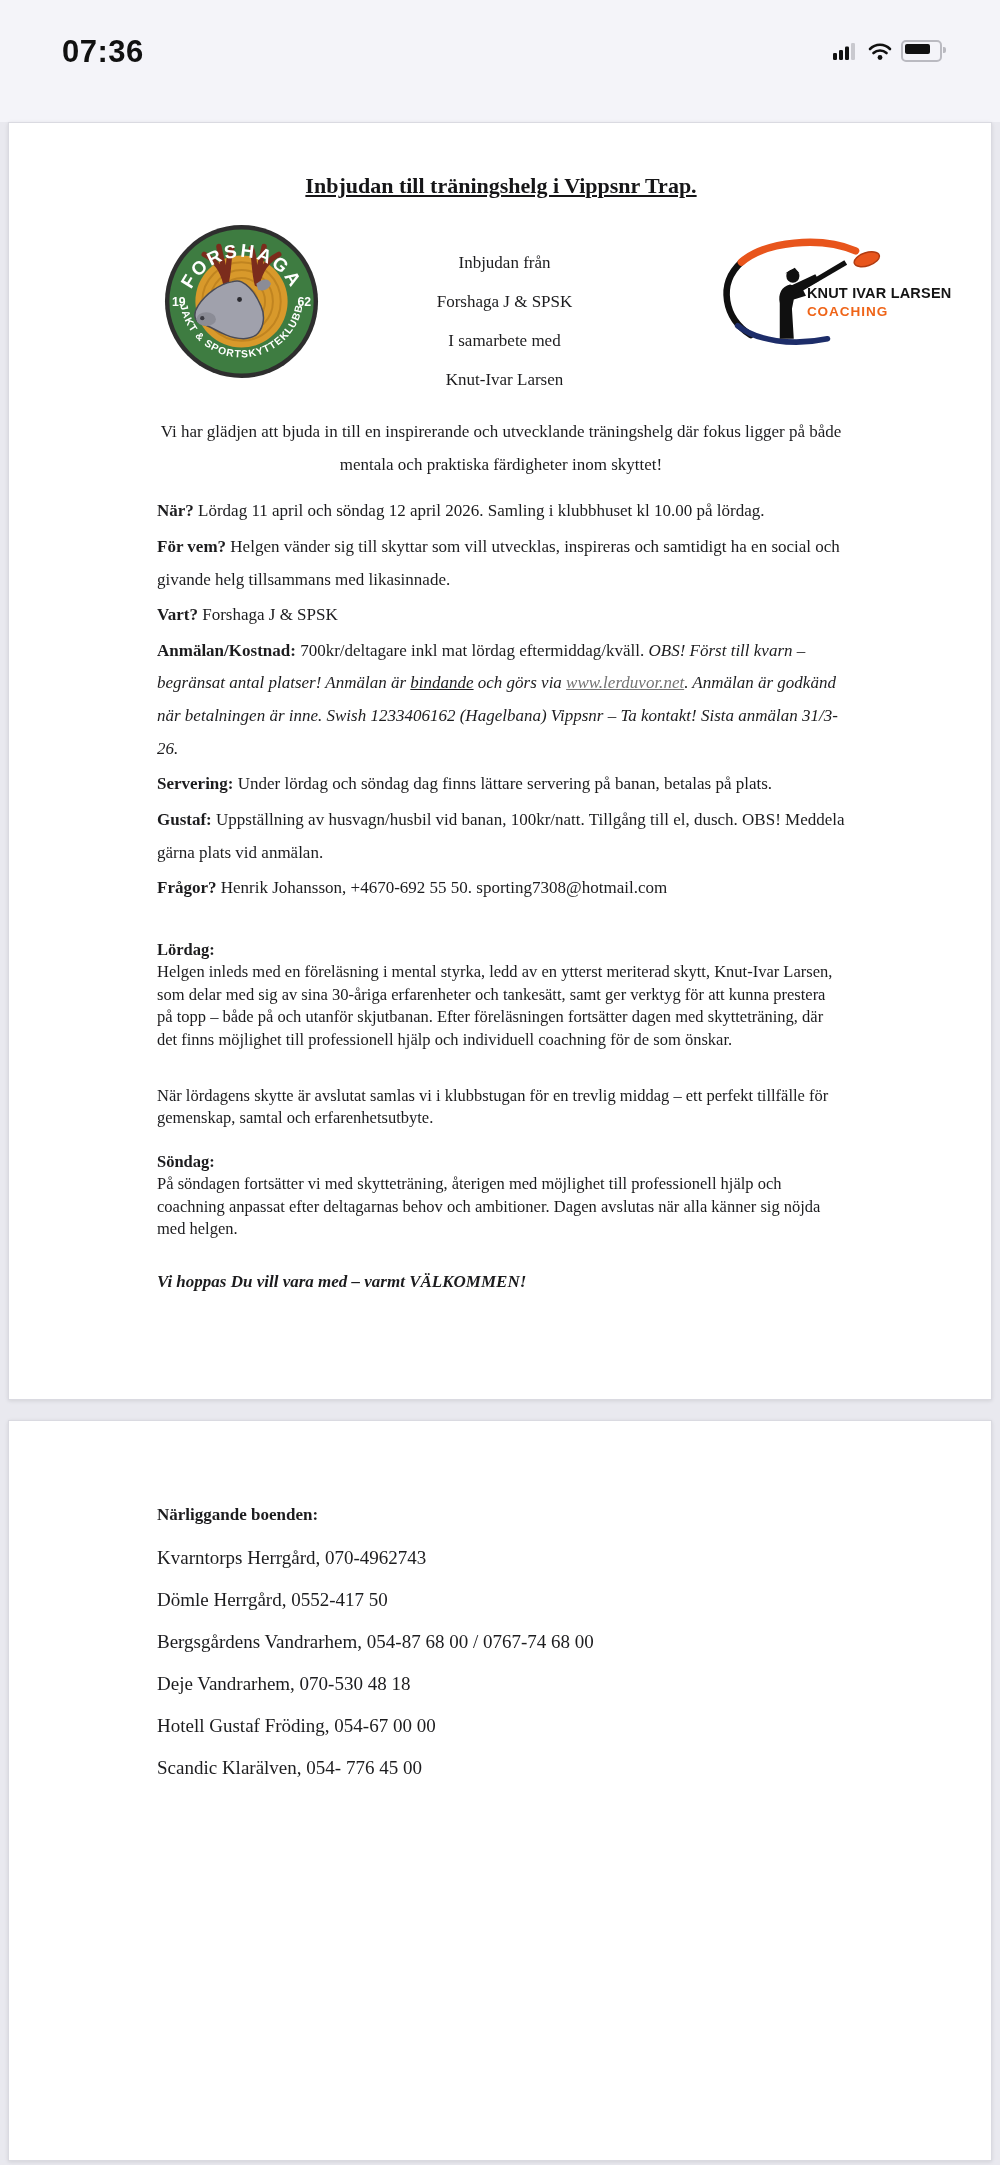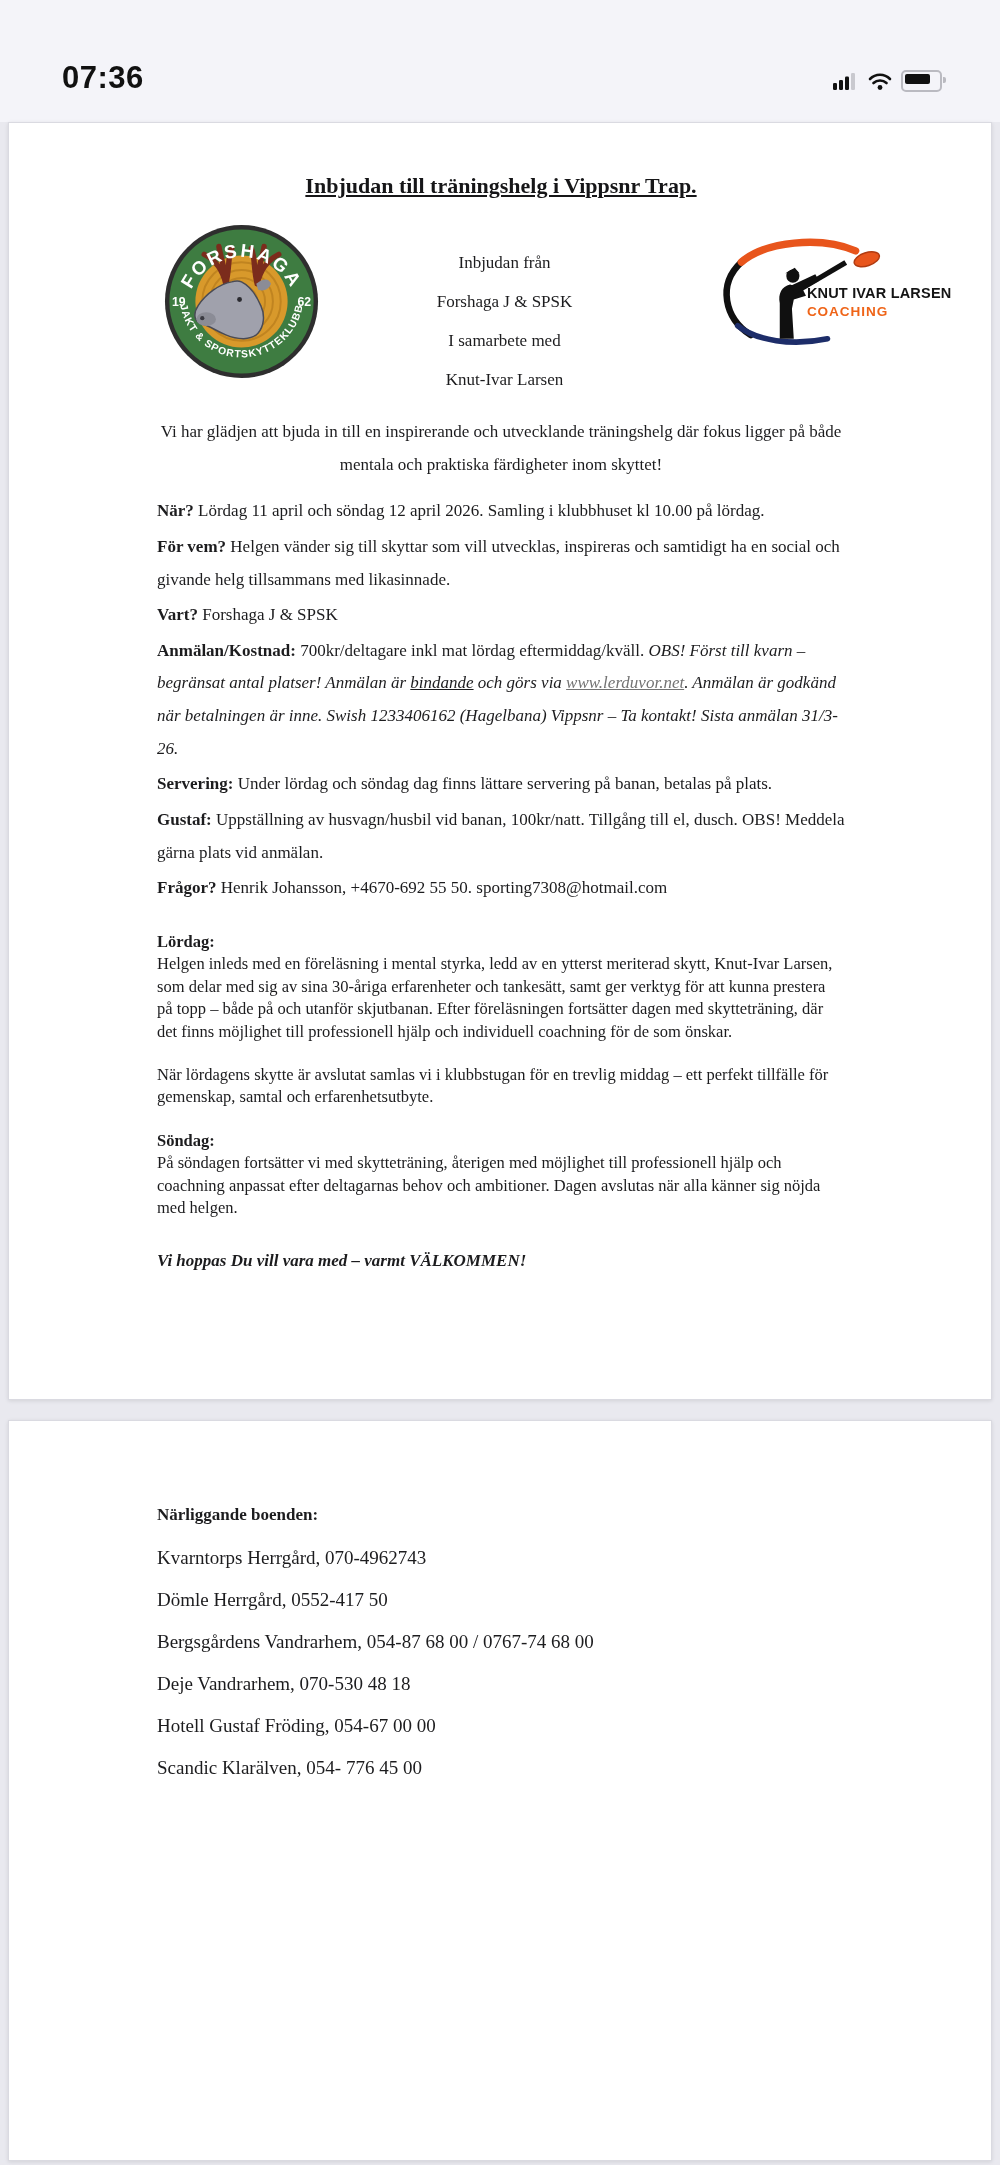--- a/index.html
+++ b/index.html
@@ -6,21 +6,21 @@
   body{
     width:1000px;height:2165px;
     background:#e9e9ef;
     font-family:"Liberation Serif","DejaVu Serif",serif;
     color:#1c1c1e;
     overflow:hidden;
   }
   
   .status-bar{
     height:122px;background:#f4f4f9;
-    display:flex;justify-content:space-between;align-items:center;
+    display:flex;justify-content:space-between;align-items:flex-start;
     padding:34px 58px 0 62px;box-sizing:border-box;
     font-family:"Liberation Sans","DejaVu Sans",sans-serif;
   }
   .status-time{font-size:31px;font-weight:700;color:#111;letter-spacing:.5px;}
   .status-icons{display:flex;align-items:center;gap:9px;margin-top:6px;}
   .battery{position:relative;width:37px;height:18px;border:2px solid #babac1;border-radius:5px;}
   .battery-fill{position:absolute;left:2px;top:2px;width:25px;height:10px;background:#111;border-radius:2px;}
   .battery-nub{position:absolute;right:-6px;top:5px;width:3px;height:6px;background:#babac1;border-radius:0 2px 2px 0;}
   
   .page{
@@ -46,24 +46,24 @@
   .intro{
     margin:24px 0 0 0;text-align:center;
     font-size:17px;line-height:1.95;
   }
   .details{margin-top:14px;font-size:17px;}
   .details p{margin:0 0 3px 0;line-height:1.92;}
   .seg-bold{font-weight:700;}
   .seg-italic{font-style:italic;}
   .seg-italic-u{font-style:italic;text-decoration:underline;}
   .seg-link{font-style:italic;color:#737373;text-decoration:underline;cursor:pointer;}
-  .day-section{margin-top:26px;}
+  .day-section{margin-top:34px;}
   .day-heading{font-weight:700;font-size:16.5px;line-height:1.36;}
   .day-body{margin:0;font-size:16.5px;line-height:1.36;}
-  p.day-body.standalone{margin-top:21px;}
+  p.day-body.standalone{margin-top:34px;}
   .day-section.sunday{margin-top:21px;}
   .closing{margin:31px 0 0 0;font-size:17px;font-weight:700;font-style:italic;}
   
   .accom-heading{font-weight:700;font-size:17px;}
   .accom-item{margin-top:23px;font-size:19px;line-height:1;}
   
   .logo-sans{font-family:"Liberation Sans","DejaVu Sans",sans-serif;}
 </style>
 </head>
 <body>

